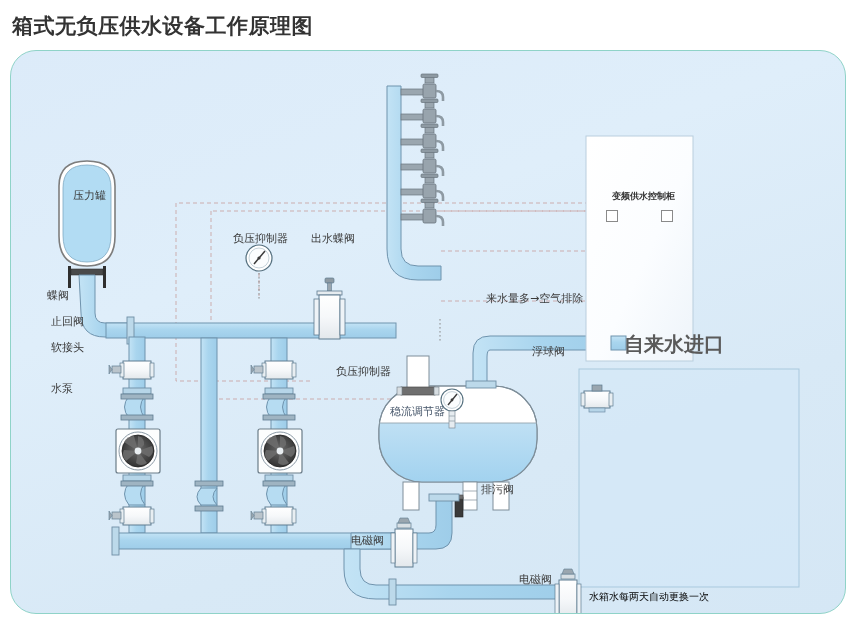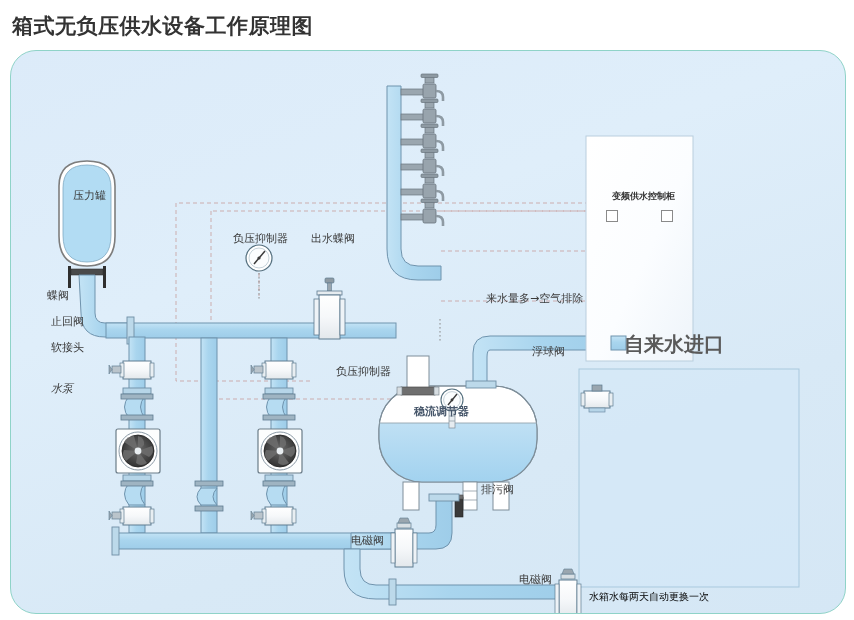--- a/index.html
+++ b/index.html
@@ -415,28 +415,28 @@
       <g>
         <rect x="600" y="285" width="15" height="14" fill="url(#pipeH)" stroke="#6f93ad" stroke-width="1"></rect>
       </g>
     </svg>
 
     <div class="lbl" style="left:62px; top:137px;">压力罐</div>
 
     <div class="lbl" style="left:36px; top:237px;">蝶阀</div>
     <div class="lbl" style="left:40px; top:263px;">止回阀</div>
     <div class="lbl" style="left:40px; top:289px;">软接头</div>
-    <div class="lbl" style="left:40px; top:330px;font-style:italic;">水泵</div>
+    <div class="lbl" style="left:40px; top:330px;">水泵</div>
 
     <div class="lbl" style="left:222px; top:180px;">负压抑制器</div>
     <div class="lbl" style="left:300px; top:180px;">出水蝶阀</div>
 
     <div class="lbl" style="left:325px; top:293px;margin-top:20px;">负压抑制器</div>
 
-    <div class="lbl-inner" style="position:absolute; left:403px; top:353px;font-weight:bold;">稳流调节器</div>
+    <div class="lbl-inner" style="position:absolute; left:379px; top:353px;">稳流调节器</div>
 
     <div class="lbl" style="left:440px; top:240px;margin-left:35px;">来水量多→空气排除</div>
 
     <div class="lbl" style="left:521px; top:293px;">浮球阀</div>
 
     <div class="lbl-big" style="position:absolute; left:585px; top:280px;margin-left:28px;">自来水进口</div>
 
     <div class="lbl" style="left:470px; top:431px;">排污阀</div>
 
     <div class="lbl" style="left:340px; top:482px;">电磁阀</div>

